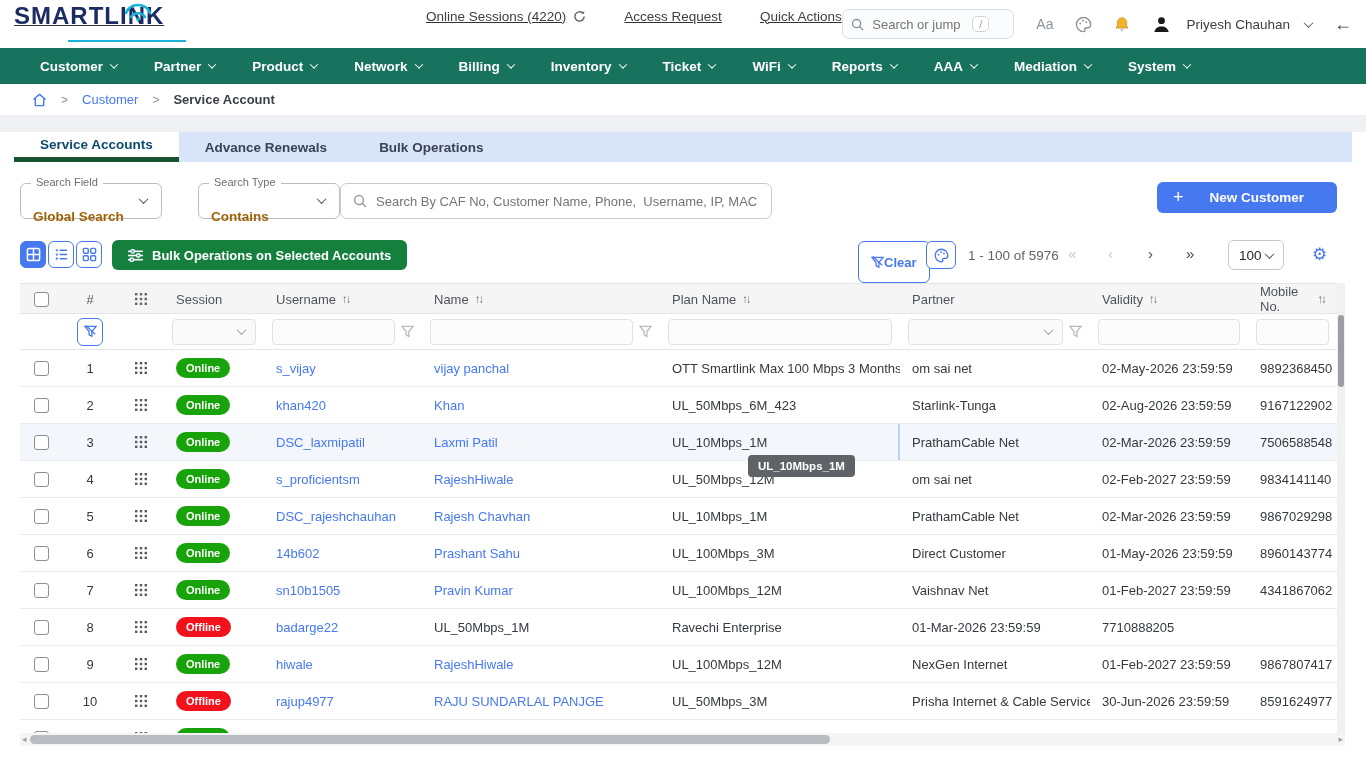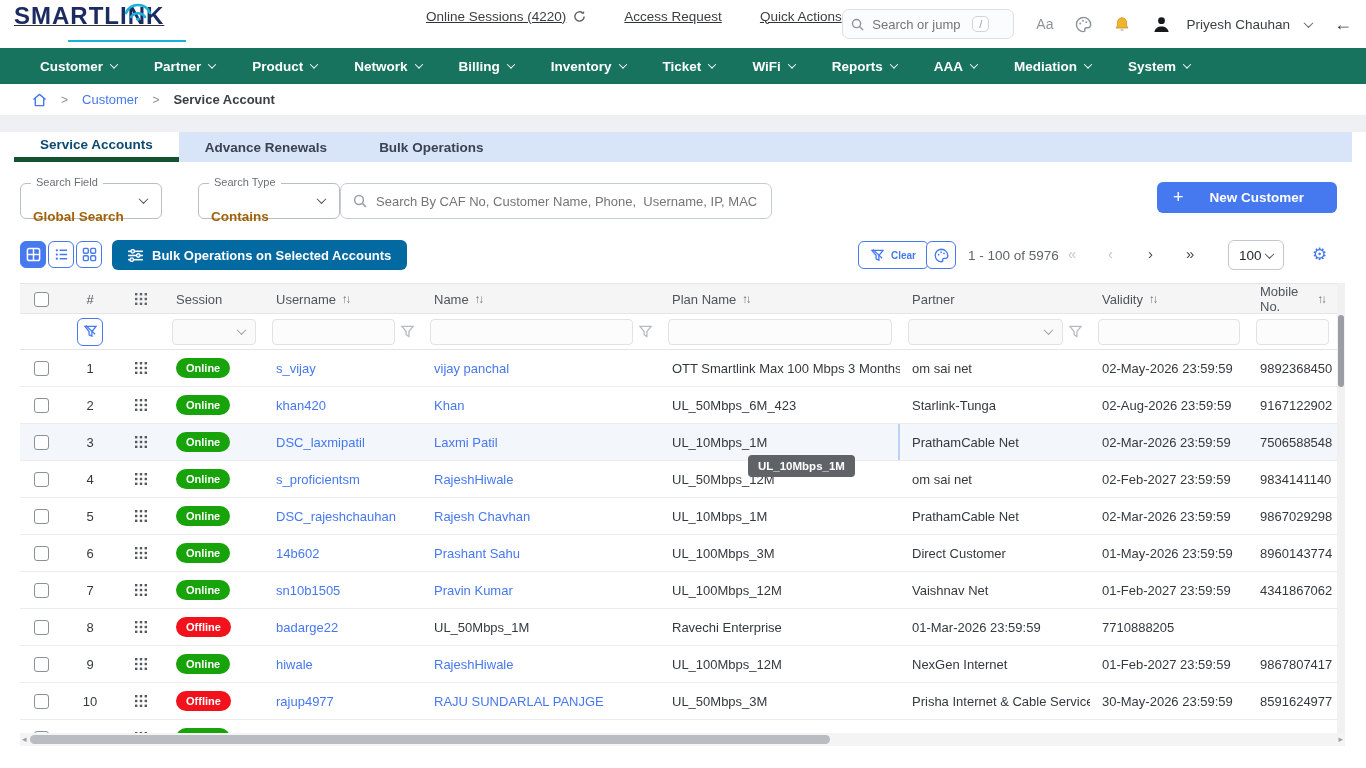--- a/index.html
+++ b/index.html
@@ -63,25 +63,25 @@
     border:none; border-radius:6px; font-size:13.5px; font-weight:bold; display:flex; align-items:center;
     cursor:pointer; font-family:inherit; }
   .new-customer .plus { font-size:18px; font-weight:normal; margin:0 26px 0 16px; }
 
   
   .toolbar { position:absolute; top:240px; left:20px; width:1326px; height:32px; }
   .view-btn { position:absolute; top:1px; width:26px; height:27px; border:1.5px solid #4678f0; border-radius:6px;
     background:#fff; display:flex; align-items:center; justify-content:center; cursor:pointer; color:#4678f0; }
   .view-btn.active { background:#4678f0; color:#fff; }
   #vb1{left:0;} #vb2{left:28px;} #vb3{left:56px;}
-  .bulk-btn { position:absolute; left:92px; top:0; height:30px; background:#0369a1; color:#fff; border:none;
+  .bulk-btn { position:absolute; left:92px; top:0; height:30px; background:#15803d; color:#fff; border:none;
     border-radius:6px; font-size:13px; font-weight:bold; display:flex; align-items:center; gap:9px;
     padding:0 16px; cursor:pointer; font-family:inherit; }
-  .clear-btn { position:absolute; left:838px; top:1px; height:28px; border:1.5px solid #4678f0; border-radius:6px;
-    background:#fff; color:#4678f0; font-size:10px; font-weight:bold; display:flex; align-items:center; gap:7px;
+  .clear-btn { position:absolute; left:838px; top:1px; height:42px; border:1.5px solid #4678f0; border-radius:6px;
+    background:#fff; color:#4678f0; font-size:13px; font-weight:bold; display:flex; align-items:center; 
     padding:0 12px; cursor:pointer; font-family:inherit; }
   .palette-btn { position:absolute; left:906px; top:1px; width:30px; height:28px; border:1.5px solid #4678f0;
     border-radius:6px; background:#fff; display:flex; align-items:center; justify-content:center; cursor:pointer; }
   .range-text { position:absolute; left:948px; top:8px; font-size:13.5px; color:#5f646b; }
   .pg { position:absolute; top:5px; font-size:15px; cursor:pointer; }
   .pg.disabled { color:#c3c7cd; cursor:default; }
   .pg.enabled { color:#44484f; }
   #pg-first{left:1048px;} #pg-prev{left:1088px;} #pg-next{left:1128px;} #pg-last{left:1166px;}
   .size-select { position:absolute; left:1208px; top:0; width:56px; height:30px; border:1px solid #c3c7cd;
     border-radius:6px; background:#fff; display:flex; align-items:center; justify-content:space-between;
@@ -821,21 +821,21 @@
             <span class="badge r-status offline">Offline</span>
           </div>
       <div class="td">
             <a class="cell-link r-user">rajup4977</a>
           </div>
       <div class="td">
             <a class="cell-link r-name">RAJU SUNDARLAL PANJGE</a>
           </div>
       <div class="td r-plan">UL_50Mbps_3M</div>
       <div class="td r-partner">Prisha Internet &amp; Cable Services</div>
-      <div class="td r-validity">30-May-2026 23:59:59</div>
+      <div class="td r-validity">30-Jun-2026 23:59:59</div>
       <div class="td r-mobile">8591624977</div>
     </div>
 
     <div class="grid-row trow">
       <div class="td center">
             <span class="cb"></span>
           </div>
       <div class="td center r-num">11</div>
       <div class="td center">
         <svg width="12" height="12" viewBox="0 0 12 12">

